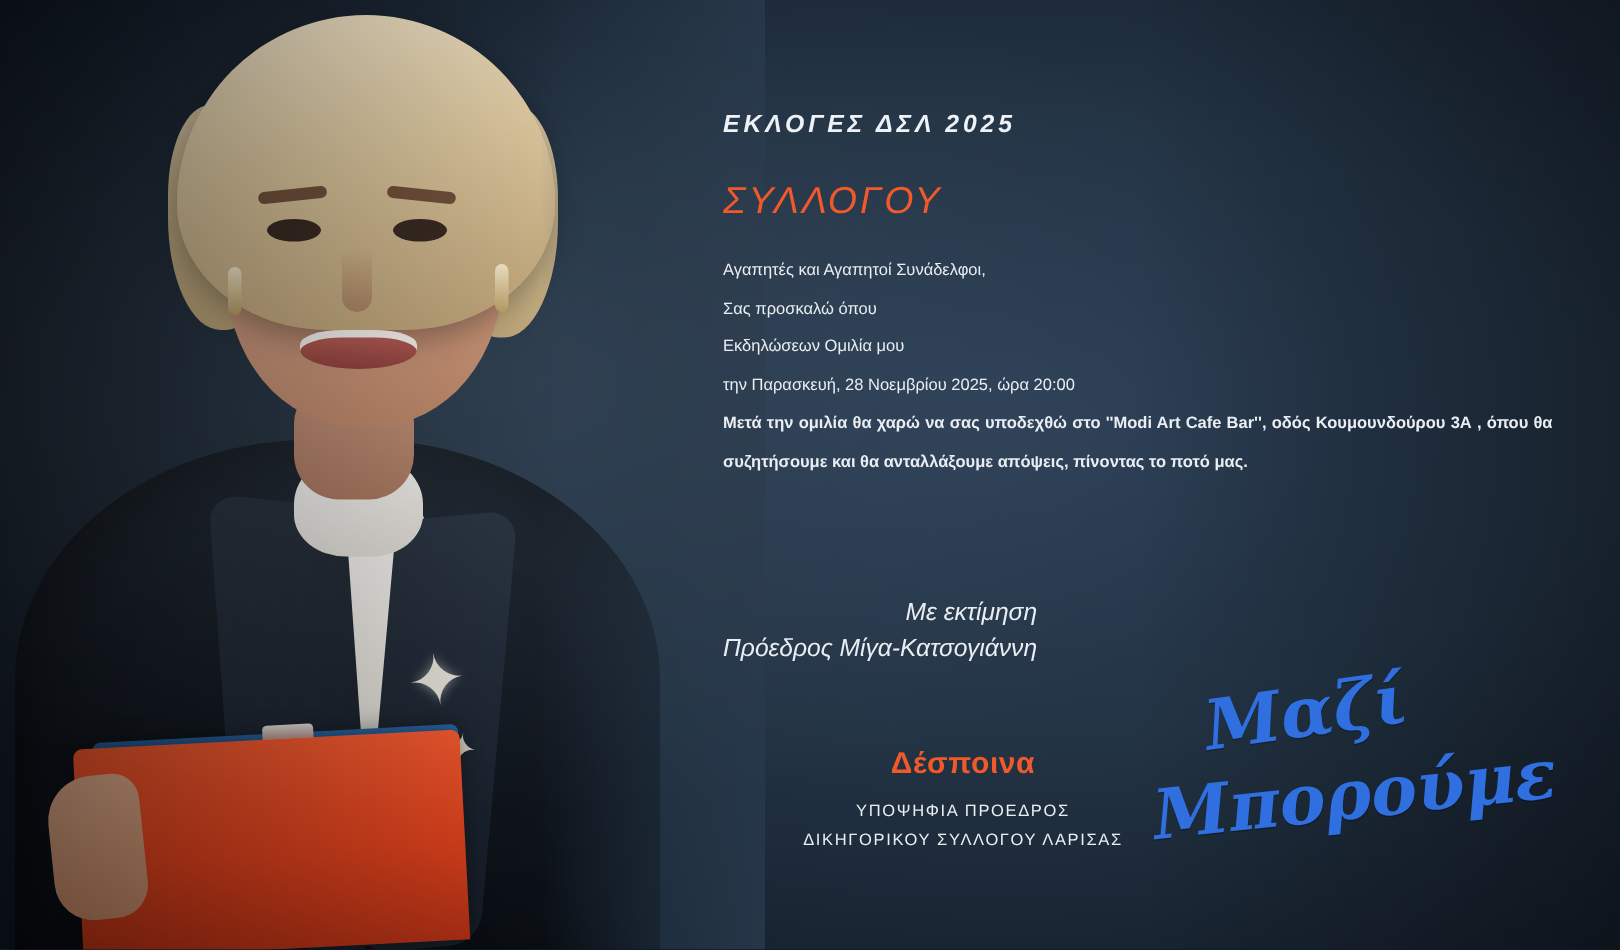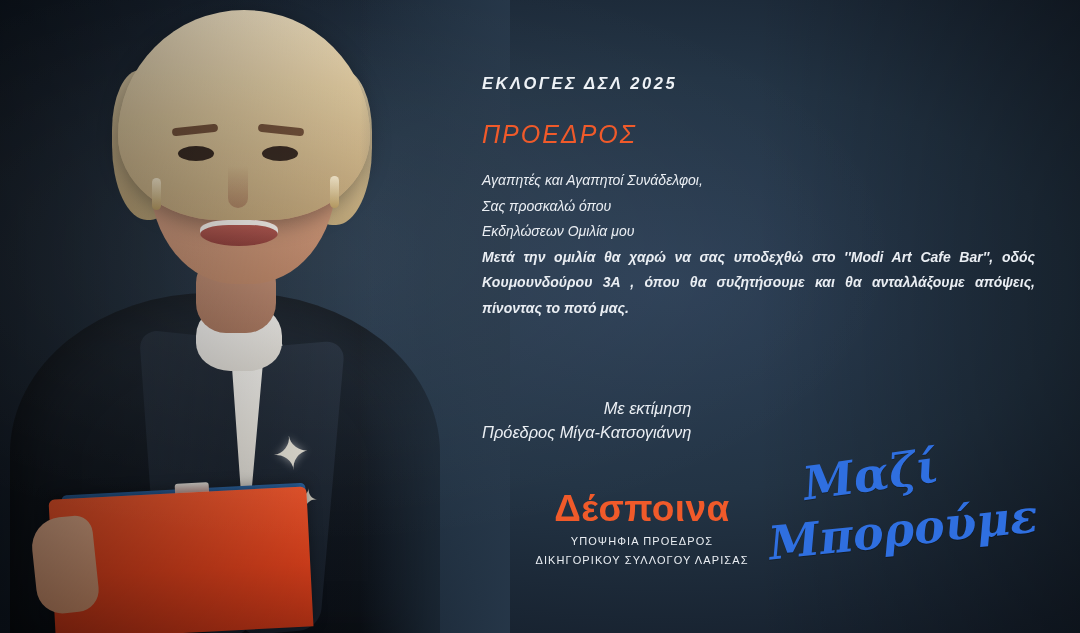--- a/index.html
+++ b/index.html
@@ -265,23 +265,22 @@
     font-size: 25px;
     letter-spacing: 2px;
     color: #f05a2a;
     font-style: italic;
     font-weight: normal;
   }
   .body-text {
     position: absolute;
     left: 0; top: 152px;
     width: 553px;
-    font-size: 14px;
+    font-size: 11px;
     line-height: 25.6px;
-    font-style: italic;
     color: #eaeef3;
   }
   .body-text p { margin: 0; }
   .body-text .justify { text-align: justify; }
   .body-text .b { font-weight: bold; }
   .sig-block {
     position: absolute;
     left: 0; top: 380px;
     font-size: 16.4px;
     line-height: 24px;
@@ -294,21 +293,21 @@
   .name-block {
     position: absolute;
     left: 482px;
     top: 492px;
     width: 320px;
     text-align: center;
   }
   .name-line1, .name-line2 {
     color: #f05a2a;
     font-weight: bold;
-    font-size: 37px;
+    font-size: 20px;
     line-height: 34px;
     letter-spacing: 0.4px;
   }
   .role {
     margin-top: 6px;
     color: #eaeef3;
     font-size: 11px;
     line-height: 19px;
     letter-spacing: 1.1px;
   }
@@ -374,26 +373,27 @@
       <div class="book-red"></div>
       <div class="hand"></div>
     </div>
     <div class="photo-fade"></div>
   </div>
 
   <div class="vignette"></div>
 
   <div class="content">
     <div class="kicker">ΕΚΛΟΓΕΣ ΔΣΛ 2025</div>
-    <div class="proskl">ΠΡΟΕΔΡΟΣ</div>
+    <div class="proskl">ΣΥΛΛΟΓΟΥ</div>
 
     <div class="body-text">
       <p>Αγαπητές και Αγαπητοί Συνάδελφοι,</p>
       <p>Σας προσκαλώ όπου</p>
       <p>Εκδηλώσεων Ομιλία μου</p>
+      <p>την Παρασκευή, 28 Νοεμβρίου 2025, ώρα 20:00</p>
       <p class="justify b">Μετά την ομιλία θα χαρώ να σας υποδεχθώ στο ''Modi Art Cafe Bar'', οδός Κουμουνδούρου 3Α , όπου θα συζητήσουμε και θα ανταλλάξουμε απόψεις, πίνοντας το ποτό μας.</p>
     </div>
 
     <div class="sig-block">
       <div>Με εκτίμηση</div>
       <div>Πρόεδρος Μίγα-Κατσογιάννη</div>
     </div>
   </div>
 
   <div class="name-block">

